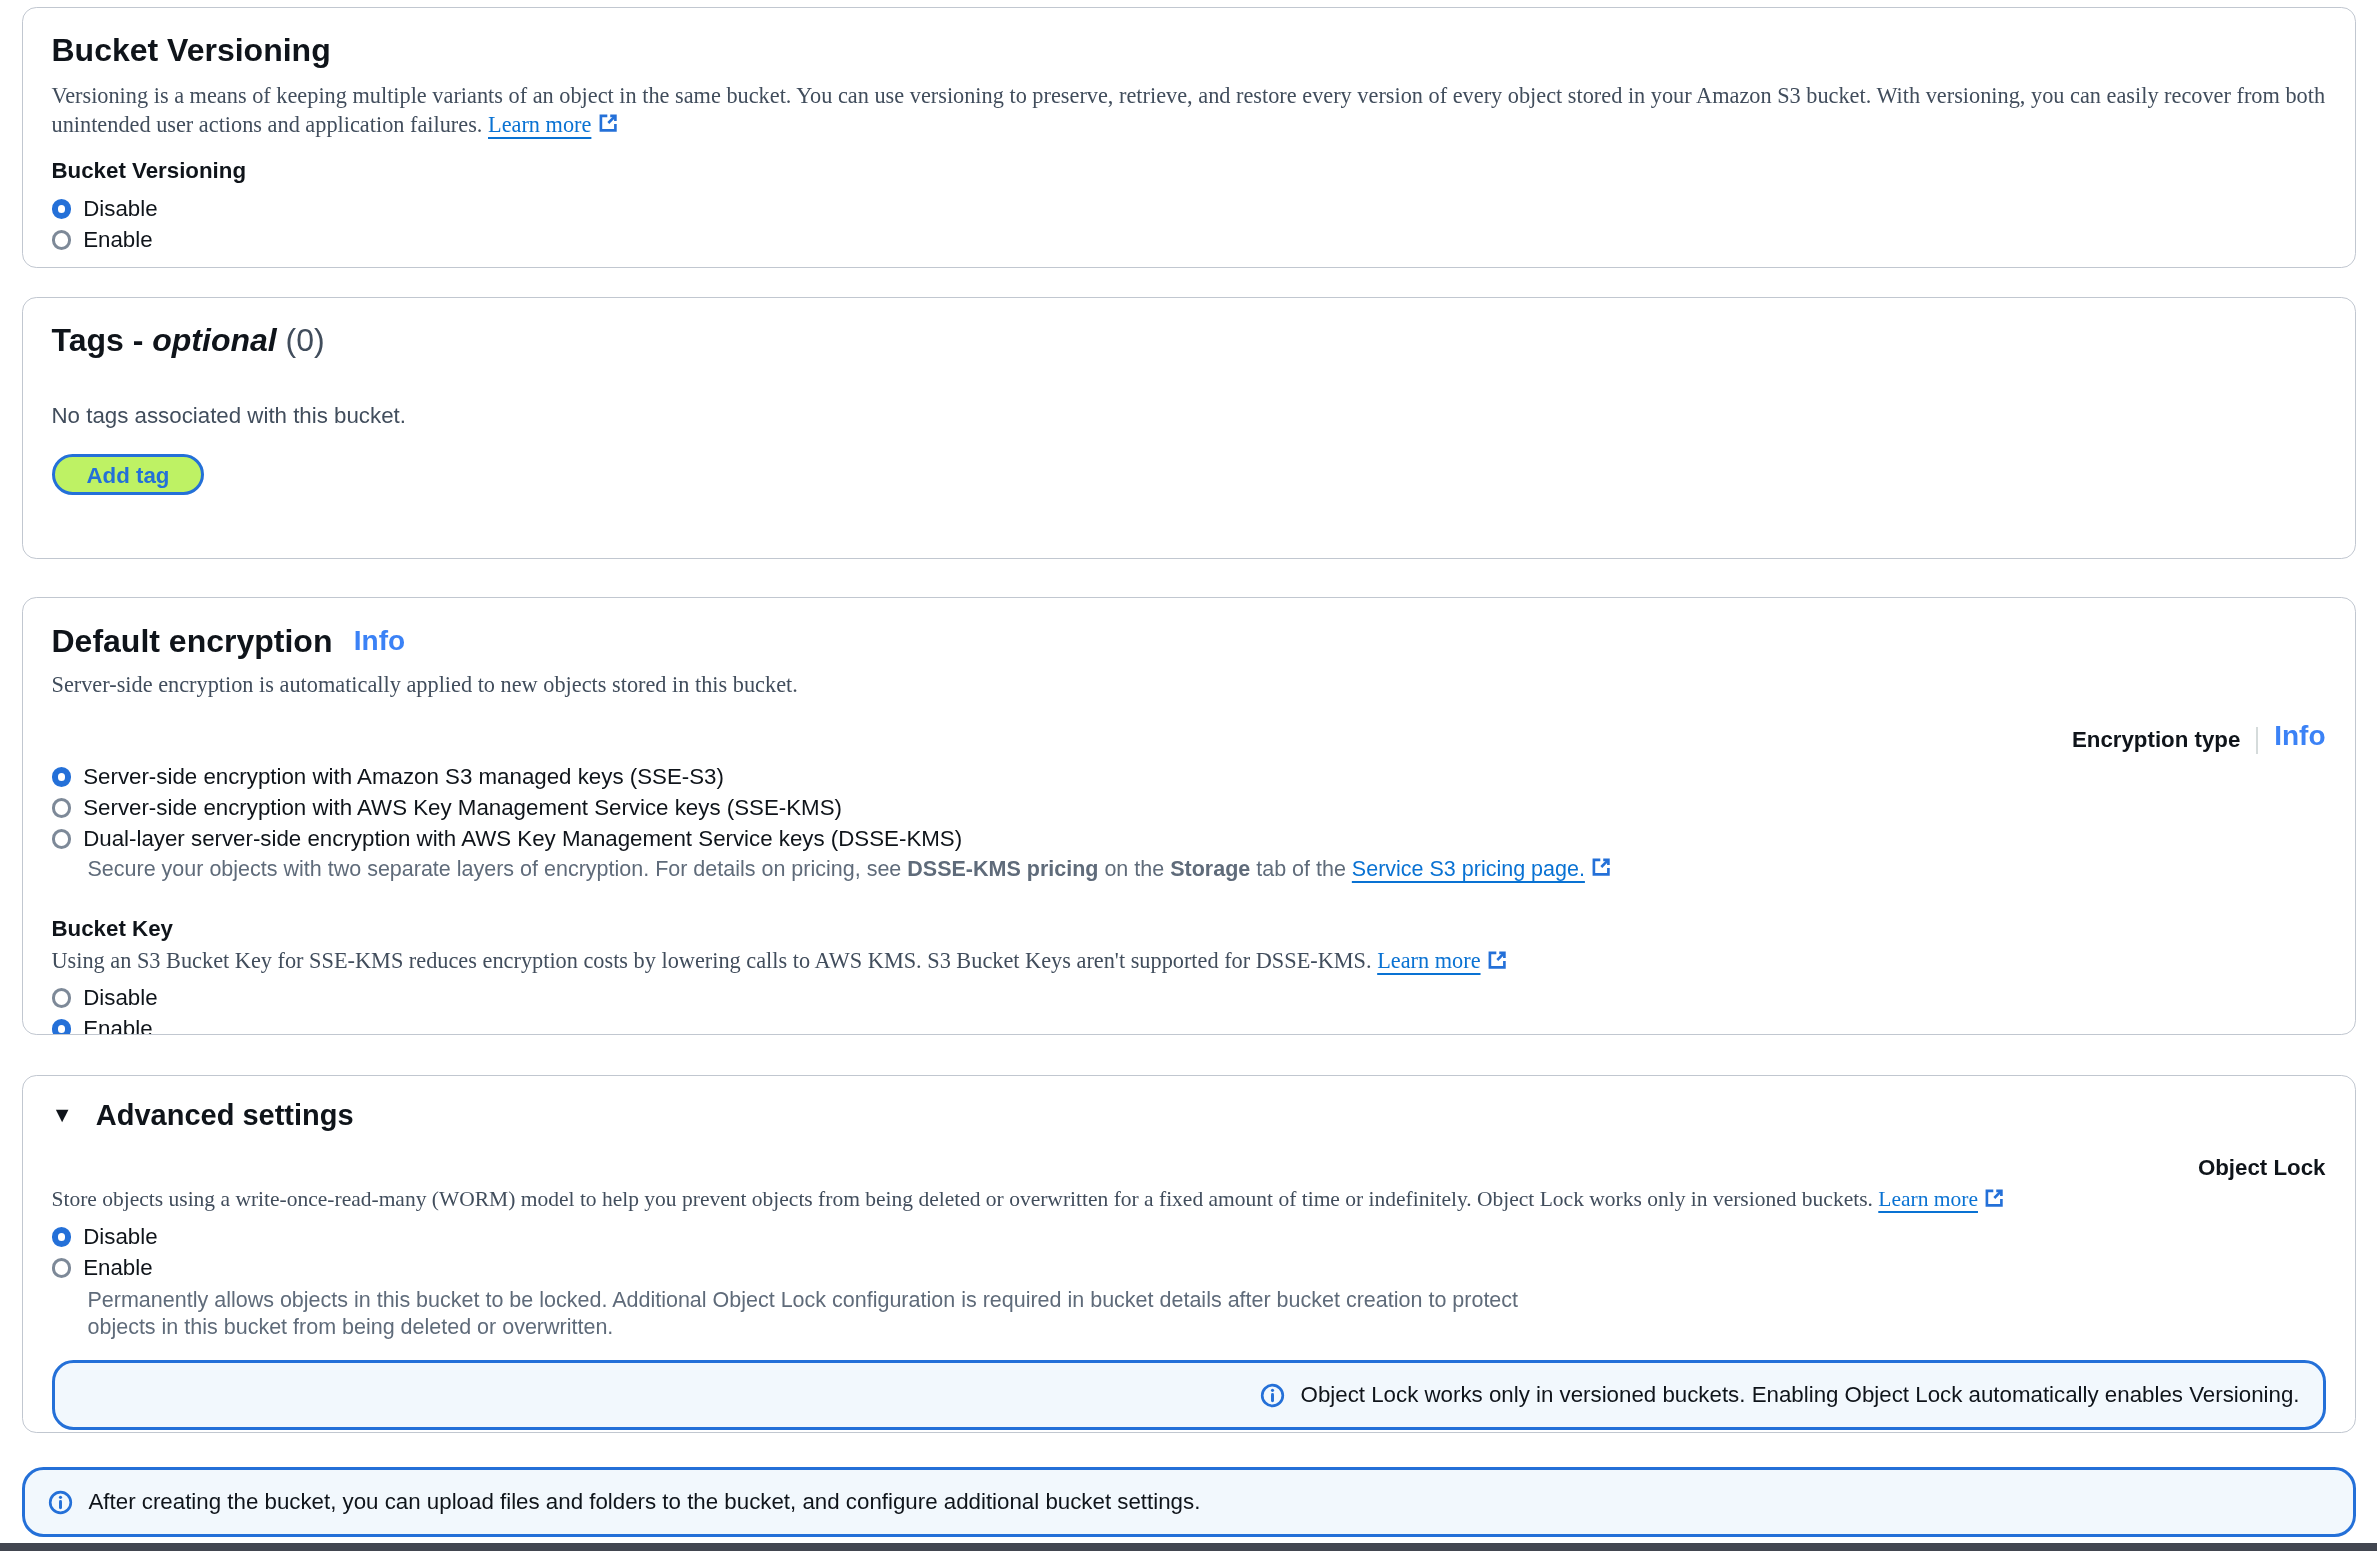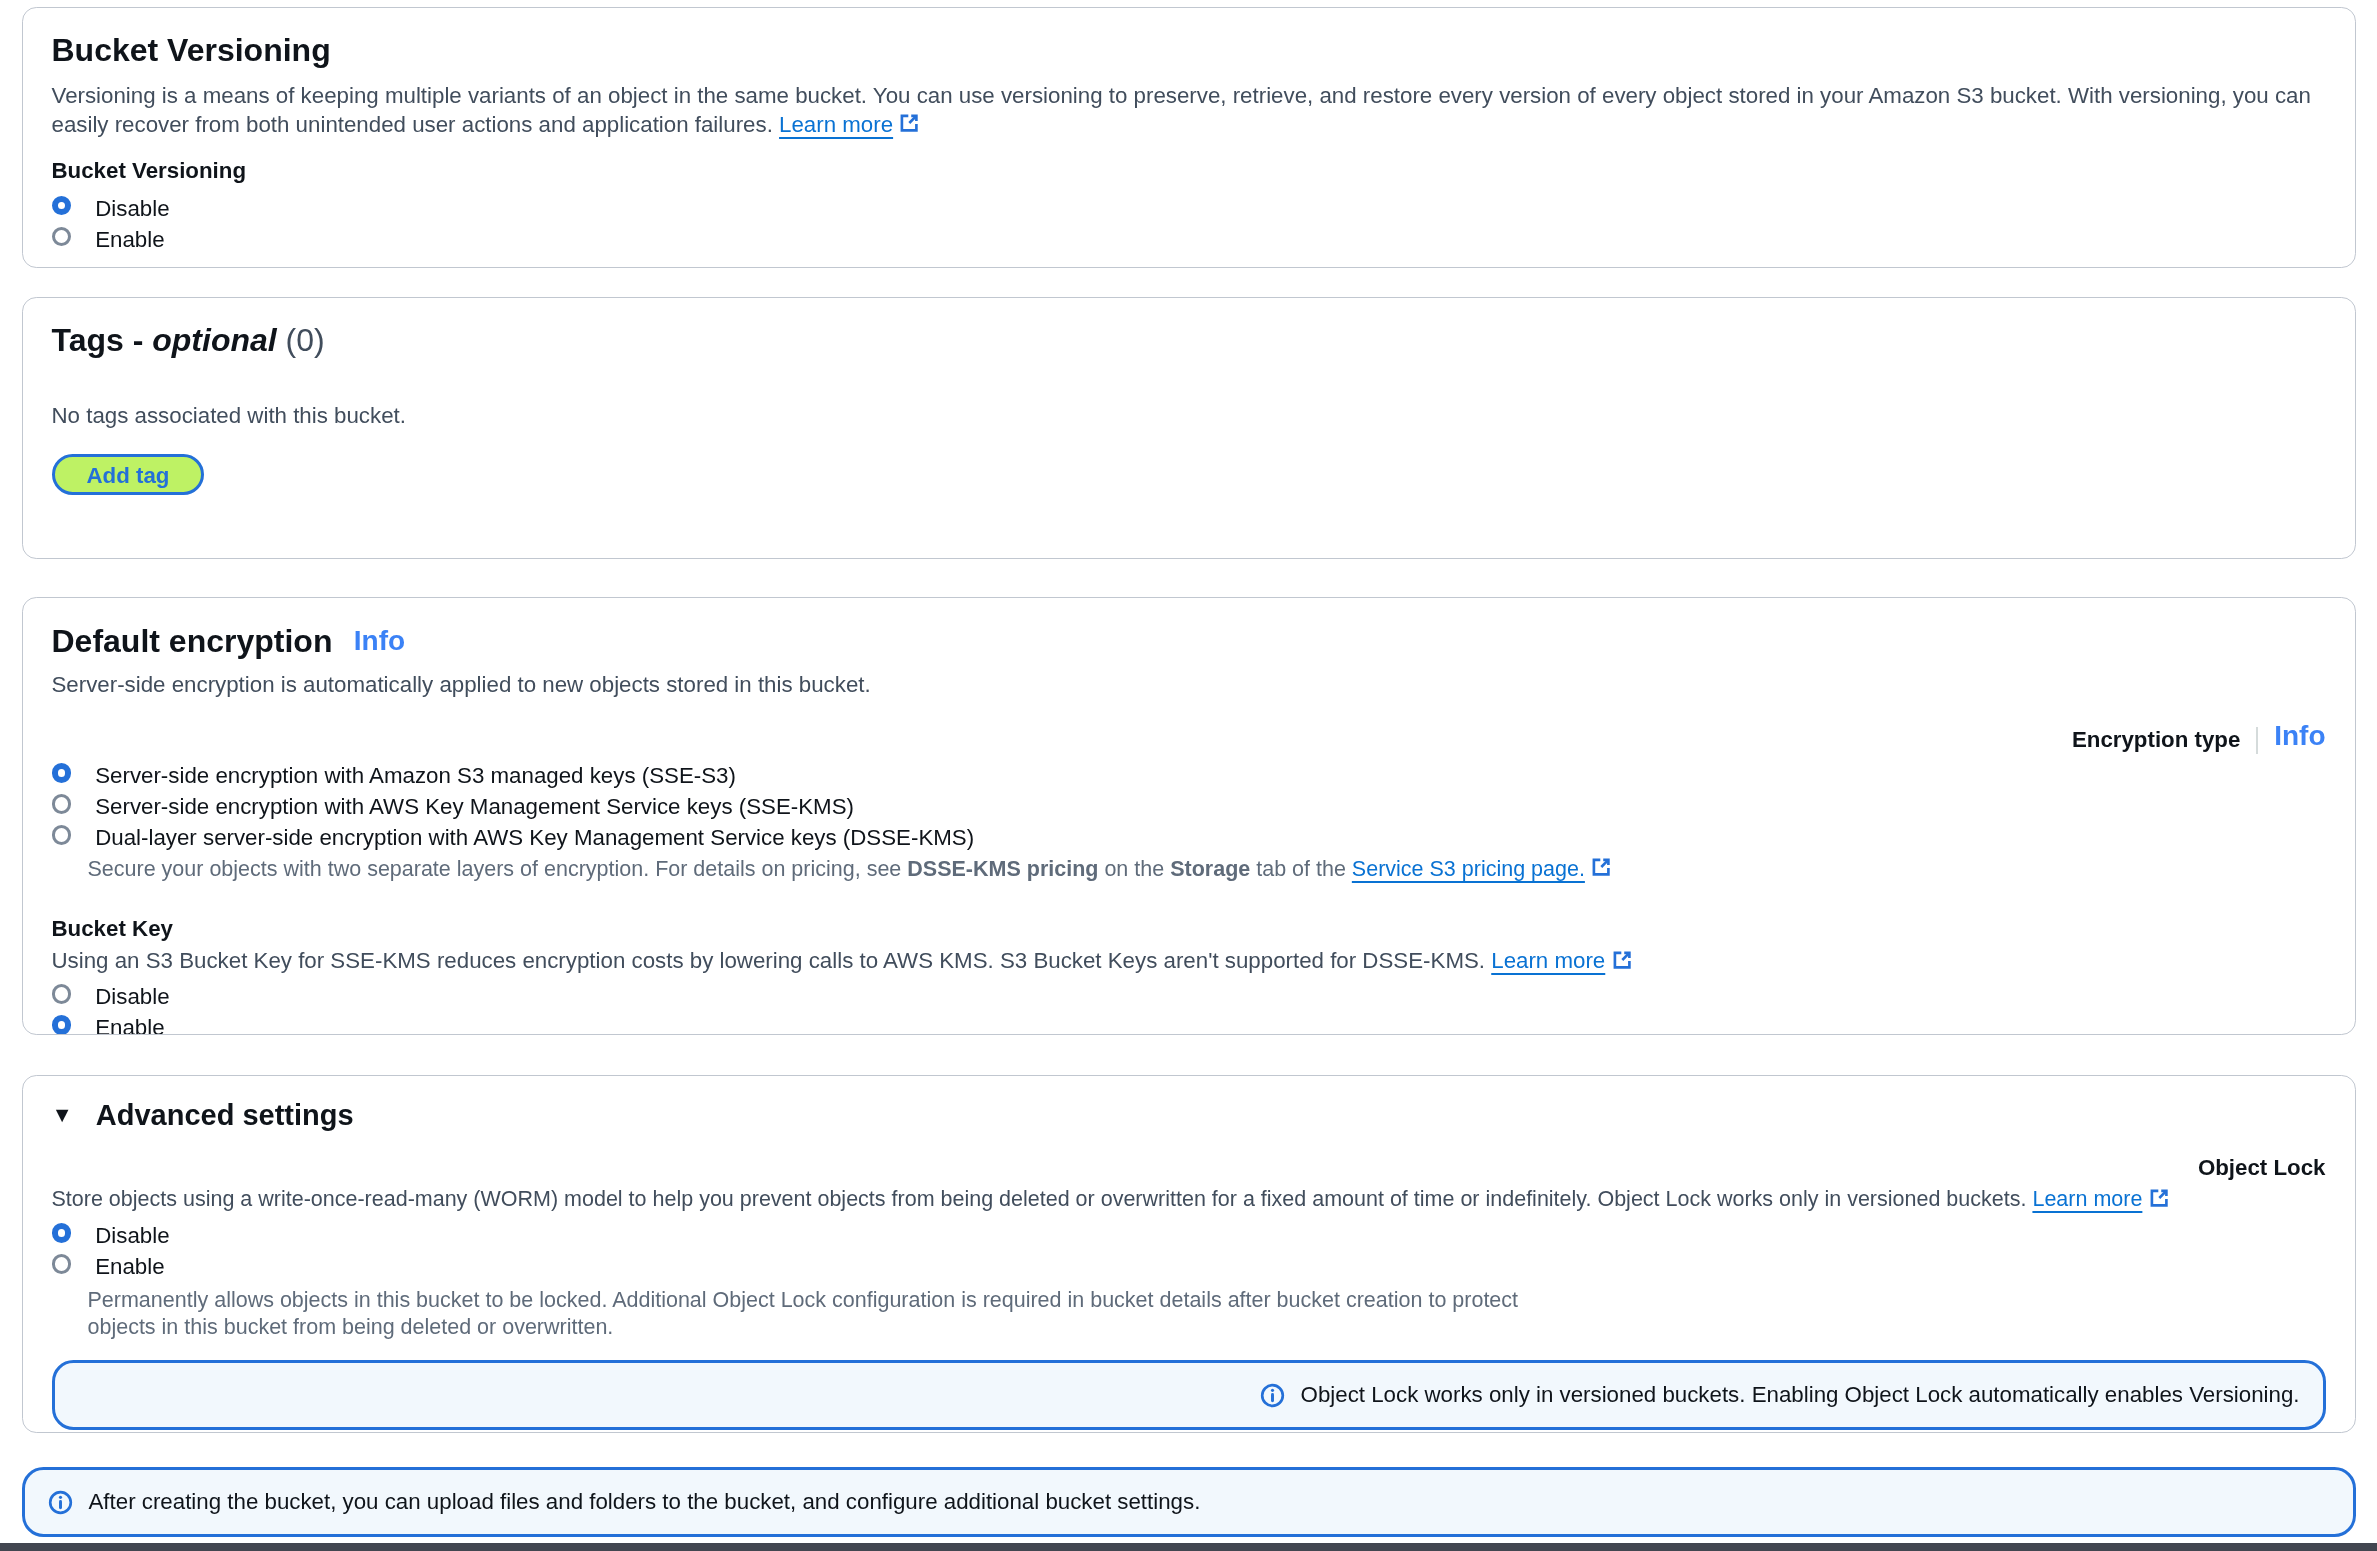--- a/index.html
+++ b/index.html
@@ -7,27 +7,27 @@
     font-family:"Liberation Sans", sans-serif; color:#0f141a; }
   .page { padding-top:7.2px; }
   .card { margin:0 21.5px; background:#fff; border:1.8px solid #c1c7d0; border-radius:14.3px;
     padding:23px 29px; overflow:hidden; }
   .card-1 { height:261px; margin-bottom:29px; }
   .card-2 { height:262px; margin-bottom:38px; }
   .card-3 { height:438px; margin-bottom:40px; }
   .card-4 { height:358px; margin-bottom:34px; }
   h1 { font-size:32px; line-height:39px; font-weight:700; color:#0f141a; }
   .h-count { font-weight:400; color:#414d5c; }
-  .desc { margin-top:10.7px; font-size:22.3px; line-height:29px; color:#414d5c; }
+  .desc { margin-top:10.7px; font-size:22.3px; line-height:29px; color:#414d5c;font-family:Liberation Serif, serif; }
   .sub-desc { font-size:21.5px; line-height:27px; color:#5f6b7a; margin-left:36px; }
   .field-label { font-size:22.3px; line-height:28px; font-weight:700; color:#0f141a; }
   a.link { color:#0972d3; text-decoration:underline; text-underline-offset:4.5px; cursor:pointer; white-space:nowrap; }
   a.info-link { color:#3b82f6; font-size:28px; font-weight:700; text-decoration:none; cursor:pointer; vertical-align:1.8px; }
   .ext-icon { display:inline-block; width:22.3px; height:22.3px; vertical-align:-2.7px; margin-left:5.4px; }
-  .radio-row { display:flex; align-items:flex-start; gap:24px; height:27px; margin-top:4px; cursor:pointer; }
+  .radio-row { display:flex; align-items:center; gap:12px; height:27px; margin-top:4px; cursor:pointer; }
   .radio-row .rlabel { font-size:22.3px; color:#0f141a; }
   .radio { width:19.7px; height:19.7px; border-radius:50%; background:#fff; flex:0 0 auto; }
   .radio.on  { border:6.3px solid #2470d8; }
   .radio.off { border:3.6px solid #7d8998; }
   .divider-v { display:inline-block; width:1.8px; height:27px; background:#d5dbdb; margin:0 16px; vertical-align:-6.3px; }
   .btn-secondary { display:inline-block; margin-top:25px; padding:0 32px; height:41px; line-height:38px;
     border:3.6px solid #2470d8; border-radius:36px; background:#bef264; color:#2470d8;
     font-size:22.3px; font-weight:700; font-family:"Liberation Sans", sans-serif; cursor:pointer; }
   .empty-text { margin-top:43px; font-size:22.3px; color:#414d5c; }
   .expand-header { display:flex; align-items:center; gap:23px; cursor:pointer; }

